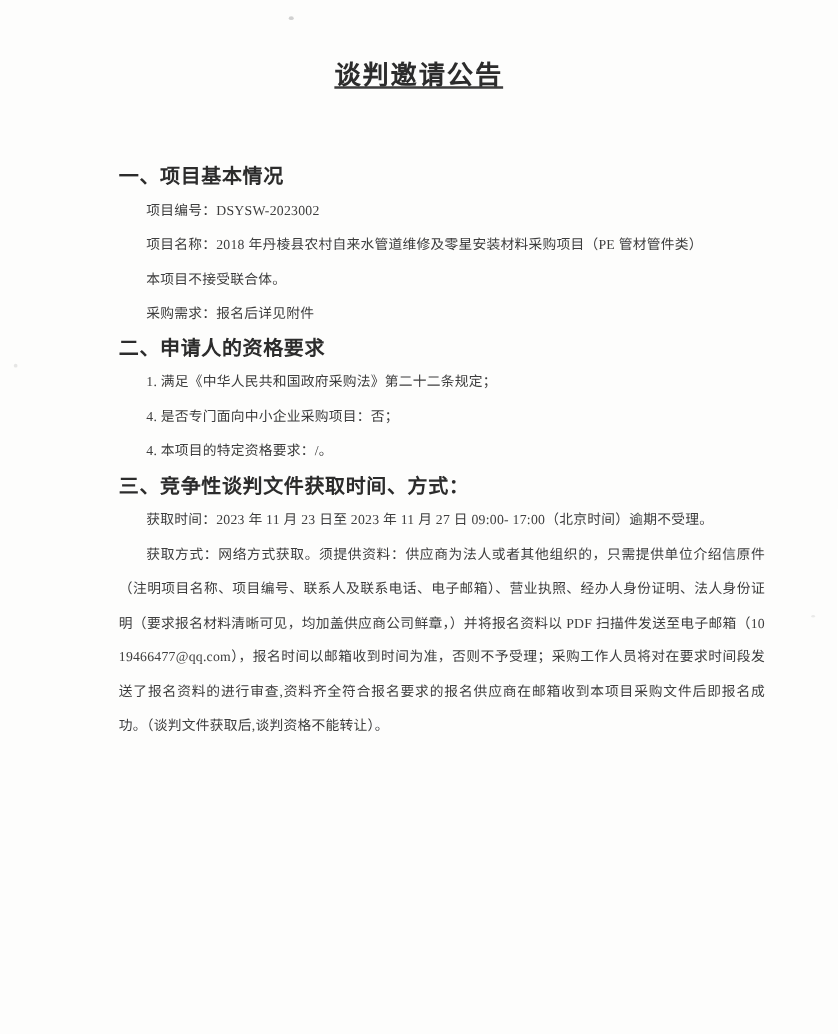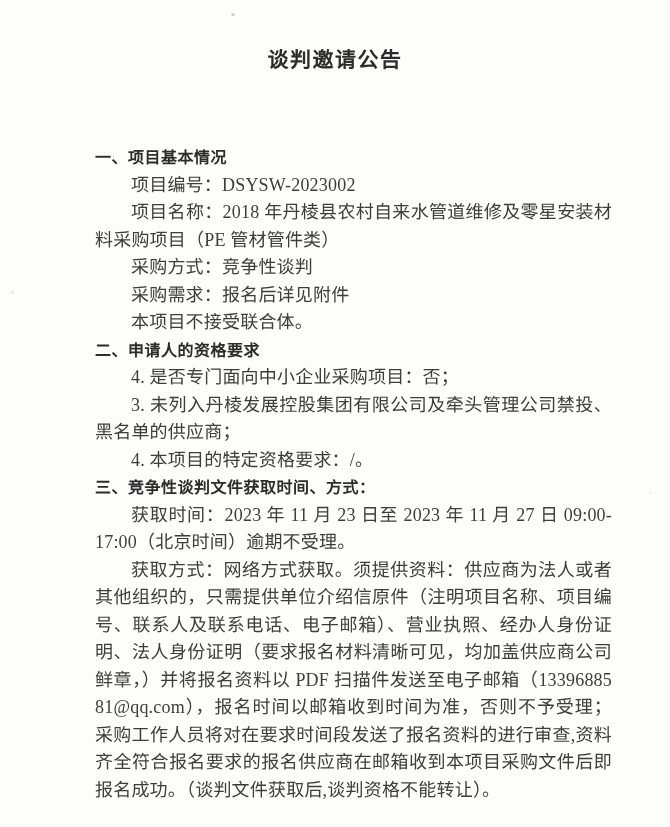--- a/index.html
+++ b/index.html
@@ -9,20 +9,21 @@
   }
   .page {
     position: relative;
     width: 670px;
     height: 827px;
     margin: 0;
     background: var(--page-bg, #fdfdfc);
     font-family: "Liberation Serif", "DejaVu Serif", serif;
     color: var(--text-color, #3d3d3d);
     overflow: hidden;
+    text-decoration: underline;
   }
   
   .speck {
     position: absolute;
     border-radius: 50%;
     background: rgba(110, 110, 110, 0.30);
   }
   .speck-1 { left: 231px; top: 13px; width: 4px; height: 3px; }
   .speck-2 { left: 11px;  top: 291px; width: 3px; height: 3px; background: rgba(130,130,130,0.18); }
   .speck-3 { left: 649px; top: 492px; width: 3px; height: 2px; background: rgba(130,130,130,0.15); }
@@ -33,35 +34,35 @@
     text-align: center;
     font-size: 21px;
     line-height: 31px;
     font-weight: 700;
     letter-spacing: 1.5px;
     color: var(--heading-color, #2c2c2c);
   }
   .content {
     position: absolute;
     left: 95px;
-    top: 144px;
+    top: 128px;
     width: 517px;
   }
   .sec-heading {
     margin: 0;
     font-size: 16px;
     line-height: 27.5px;
     font-weight: 700;
     letter-spacing: 0.5px;
     color: var(--heading-color, #2c2c2c);
     text-align: left;
   }
   .para {
     margin: 0;
-    font-size: 18px;
+    font-size: 11px;
     line-height: 27.5px;
     letter-spacing: 0.2px;
     text-align: justify;
     text-indent: 2em;
     word-break: break-all;
   }
 </style>
 </head>
 <body>
 
@@ -72,32 +73,31 @@
   <div class="speck speck-3"></div>
 
   <h1 class="title">谈判邀请公告</h1>
 
   <div class="content">
 
     <section>
       <h2 class="sec-heading">一、项目基本情况</h2>
       <p class="para">项目编号：DSYSW-2023002</p>
       <p class="para">项目名称：2018 年丹棱县农村自来水管道维修及零星安装材料采购项目（PE 管材管件类）</p>
-      <p class="para">采购方式：竞争性谈判</p>
+      <p class="para">本项目不接受联合体。</p>
       <p class="para">采购需求：报名后详见附件</p>
-      <p class="para">本项目不接受联合体。</p>
     </section>
 
     <section>
       <h2 class="sec-heading">二、申请人的资格要求</h2>
+      <p class="para">1. 满足《中华人民共和国政府采购法》第二十二条规定；</p>
       <p class="para">4. 是否专门面向中小企业采购项目：否；</p>
-      <p class="para">3. 未列入丹棱发展控股集团有限公司及牵头管理公司禁投、黑名单的供应商；</p>
       <p class="para">4. 本项目的特定资格要求：/。</p>
     </section>
 
     <section>
       <h2 class="sec-heading">三、竞争性谈判文件获取时间、方式：</h2>
       <p class="para">获取时间：2023 年 11 月 23 日至 2023 年 11 月 27 日 09:00- 17:00（北京时间）逾期不受理。</p>
-      <p class="para">获取方式：网络方式获取。须提供资料：供应商为法人或者其他组织的，只需提供单位介绍信原件（注明项目名称、项目编号、联系人及联系电话、电子邮箱）、营业执照、经办人身份证明、法人身份证明（要求报名材料清晰可见，均加盖供应商公司鲜章，）并将报名资料以 PDF 扫描件发送至电子邮箱（1339688581@qq.com），报名时间以邮箱收到时间为准，否则不予受理；采购工作人员将对在要求时间段发送了报名资料的进行审查,资料齐全符合报名要求的报名供应商在邮箱收到本项目采购文件后即报名成功。（谈判文件获取后,谈判资格不能转让）。</p>
+      <p class="para">获取方式：网络方式获取。须提供资料：供应商为法人或者其他组织的，只需提供单位介绍信原件（注明项目名称、项目编号、联系人及联系电话、电子邮箱）、营业执照、经办人身份证明、法人身份证明（要求报名材料清晰可见，均加盖供应商公司鲜章，）并将报名资料以 PDF 扫描件发送至电子邮箱（1019466477@qq.com），报名时间以邮箱收到时间为准，否则不予受理；采购工作人员将对在要求时间段发送了报名资料的进行审查,资料齐全符合报名要求的报名供应商在邮箱收到本项目采购文件后即报名成功。（谈判文件获取后,谈判资格不能转让）。</p>
     </section>
 
   </div>
 </div>
 
 </body></html>

